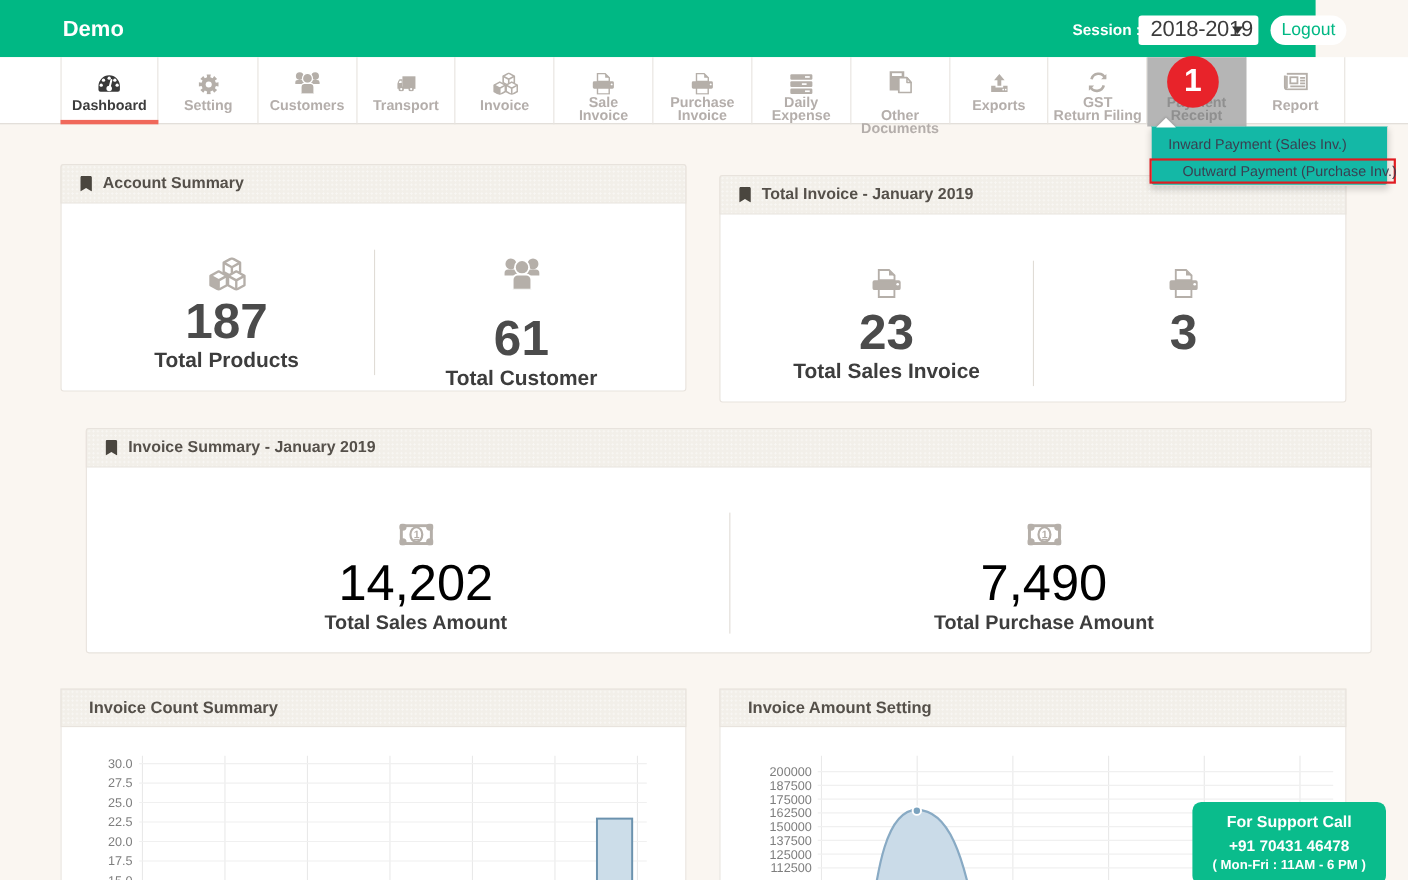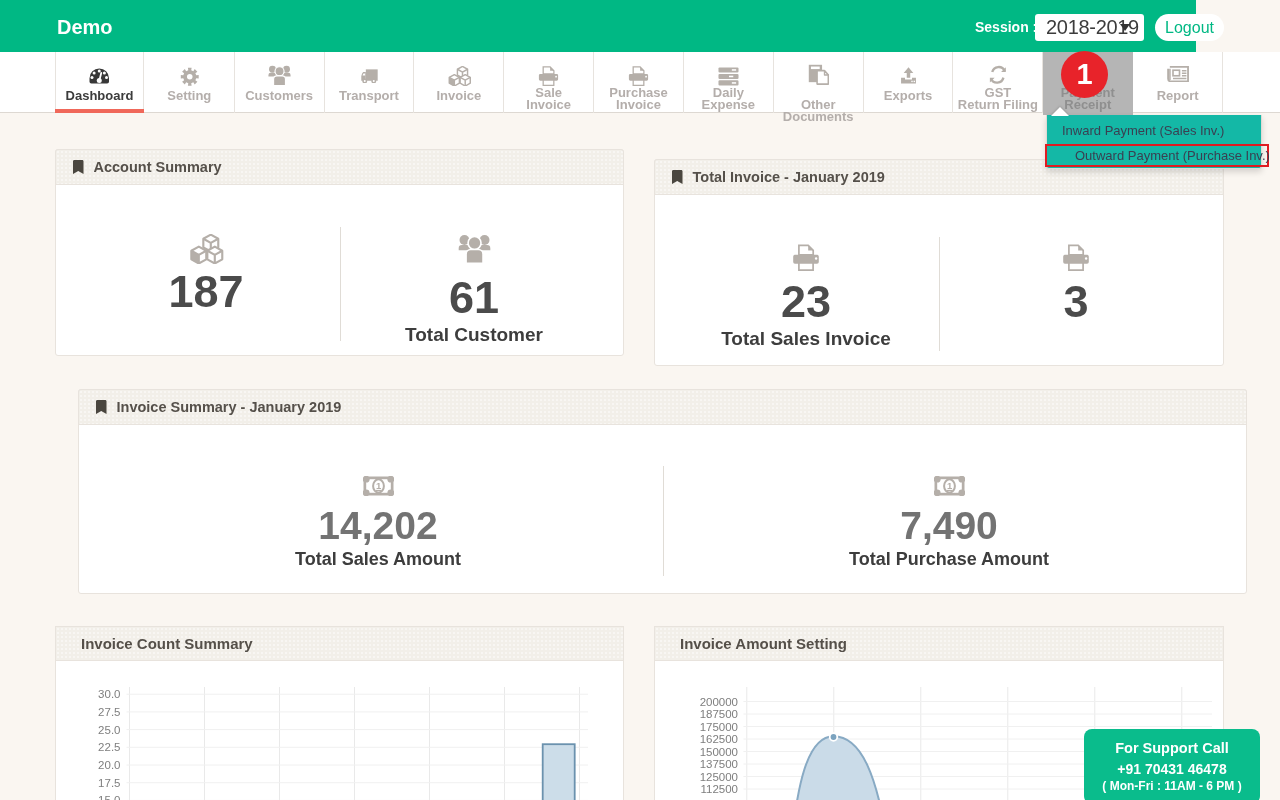--- a/index.html
+++ b/index.html
@@ -24,21 +24,21 @@
 .mi1 { position:absolute; left:15px; top:8px; font-size:13px; color:#3a3f51; }
 .redbox { position:absolute; left:-2px; top:29px; width:224px; height:23px; border:2px solid #e01b21; }
 .mi2 { position:absolute; left:18px; top:2px; font-size:13px; color:#3a3f51; white-space:nowrap;margin-left:10px; }
 .card { position:absolute; background:#fff; border:1px solid #e8e3dd; border-radius:3px; }
 .chead { position:absolute; left:-1px; top:-1px; right:-1px; height:36px; background-color:#f2efe9; background-image:radial-gradient(rgba(255,255,255,.45) 0.8px, rgba(255,255,255,0) 1.05px); background-size:4px 4px; border:1px solid #e8e3dd; border-radius:3px 3px 0 0; display:flex; align-items:center; font-size:14.5px; font-weight:600; color:#55504a; }
 .bkm { margin:0 10px 0 17px; }
 .col { position:absolute; text-align:center; }
 .col .num { font-size:45px; font-weight:600; color:#4b4b4b; line-height:1; margin-top:5px; }
 .col .lbl { font-size:19px; font-weight:bold; color:#3d3d3d; margin-top:4px; }
 .vdiv { position:absolute; width:1px; background:#e0dcd6; }
-.col3 .num { font-size:39px; font-weight:700; color:#737373; line-height:1; margin-top:9.5px; }
+.col3 .num { font-size:46px; font-weight:400; color:#000000; line-height:1; margin-top:9.5px; }
 .col3 .lbl { font-size:18px; font-weight:bold; color:#3d3d3d; margin-top:4px; }
 .chartcard { position:absolute; background:#fff; border:1px solid #e8e3dd; }
 .chh { position:absolute; left:-1px; top:-1px; right:-1px; height:35px; background-color:#f2efe9; background-image:radial-gradient(rgba(255,255,255,.45) 0.8px, rgba(255,255,255,0) 1.05px); background-size:4px 4px; border:1px solid #e8e3dd; display:flex; align-items:center; font-size:15px; font-weight:bold; color:#55504a; padding-left:25px; }
 .support { position:absolute; left:1084px; top:729px; width:176px; height:75px; background:#0abc8c; border-radius:8px; color:#fff; text-align:center; z-index:40; }
 .support .s1 { font-size:14.5px; font-weight:bold; margin-top:11px; }
 .support .s2 { font-size:14px; font-weight:bold; margin-top:5px; }
 .support .s3 { font-size:12px; font-weight:bold; margin-top:2px; }
 svg { display:block; }
 </style>
 </head>
@@ -253,35 +253,36 @@
             <path d="M11.5,3.58 l5.6,3.08 l5.6,-3.08 M17.1,6.66 l0,6.4399999999999995" fill="none" stroke="#b5afa9" stroke-width="1.6" stroke-linejoin="round"></path>
             <path d="M2.5,12.58 l5.6,-3.08 l5.6,3.08 l0,6.4399999999999995 l-5.6,3.08 l-5.6,-3.08 Z" fill="#fff" stroke="#b5afa9" stroke-width="1.6" stroke-linejoin="round"></path>
             <path d="M2.5,12.58 l5.6,3.08 l5.6,-3.08 M8.1,15.66 l0,6.4399999999999995" fill="none" stroke="#b5afa9" stroke-width="1.6" stroke-linejoin="round"></path>
             <path d="M2.5,12.58 l5.6,3.08 l0,6.4399999999999995 l-5.6,-3.08 Z" fill="#b5afa9"></path>
             <path d="M14.5,12.58 l5.6,-3.08 l5.6,3.08 l0,6.4399999999999995 l-5.6,3.08 l-5.6,-3.08 Z" fill="#fff" stroke="#b5afa9" stroke-width="1.6" stroke-linejoin="round"></path>
             <path d="M14.5,12.58 l5.6,3.08 l5.6,-3.08 M20.1,15.66 l0,6.4399999999999995" fill="none" stroke="#b5afa9" stroke-width="1.6" stroke-linejoin="round"></path>
           </g>
         </svg>
       </div>
     <div class="num">187</div>
+    <div class="lbl">Total Products</div>
   </div>
   <div class="col" style="left:295px; top:78px; width:246px;">
     <div style="display:flex; justify-content:center; margin-top:6px;">
         <svg width="33" height="29.3" viewBox="0 0 32.5 29" id="users1">
           <g fill="#b5afa9">
             <circle cx="6.3" cy="5.9" r="4.9"></circle>
             <circle cx="26.2" cy="5.9" r="4.9"></circle>
             <path d="M0.6 16.2 l0-2.2 a3.2 3.2 0 0 1 3.2-3.2 l5 0 a3.2 3.2 0 0 1 3.2 3.2 l0 2.2 Z"></path>
             <path d="M20.5 16.2 l0-2.2 a3.2 3.2 0 0 1 3.2-3.2 l5 0 a3.2 3.2 0 0 1 3.2 3.2 l0 2.2 Z"></path>
             <circle cx="16.3" cy="8.9" r="6.4" stroke="#fff" stroke-width="1.6"></circle>
             <path d="M7.9 29 l0-9 a4.6 4.6 0 0 1 4.6-4.6 l7.6 0 a4.6 4.6 0 0 1 4.6 4.6 l0 9 Z" stroke="#fff" stroke-width="1.6"></path>
           </g>
         </svg>
       </div>
-    <div class="num" style="margin-top:12px;">61</div>
+    <div class="num" style="margin-top:22px;">61</div>
     <div class="lbl">Total Customer</div>
   </div>
 </div>
 
 <div class="card" style="left:654px; top:159px; width:570px; height:207px;">
   <div class="chead"><svg class="bkm" width="10.5" height="14" viewBox="0 0 384 512">
         <path fill="#4a463f" d="M0 48C0 21.5 21.5 0 48 0h288c26.5 0 48 21.5 48 48v464L192 400 0 512V48z"></path>
       </svg>Total Invoice - January 2019</div>
   <div class="vdiv" style="left:284px; top:77px; height:114px;"></div>
   <div class="col" style="left:0; top:78px; width:302px;">

